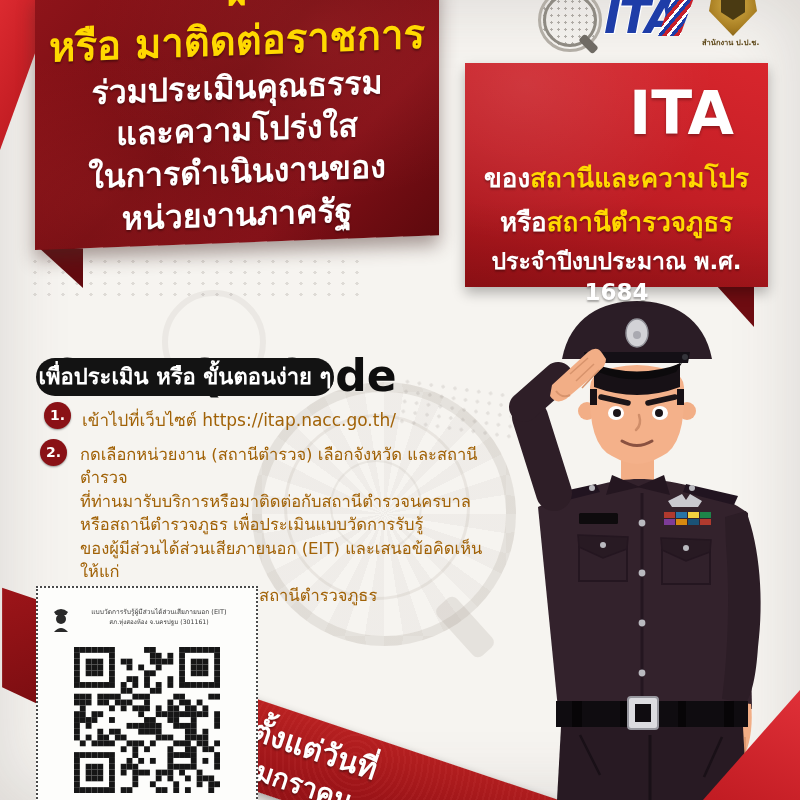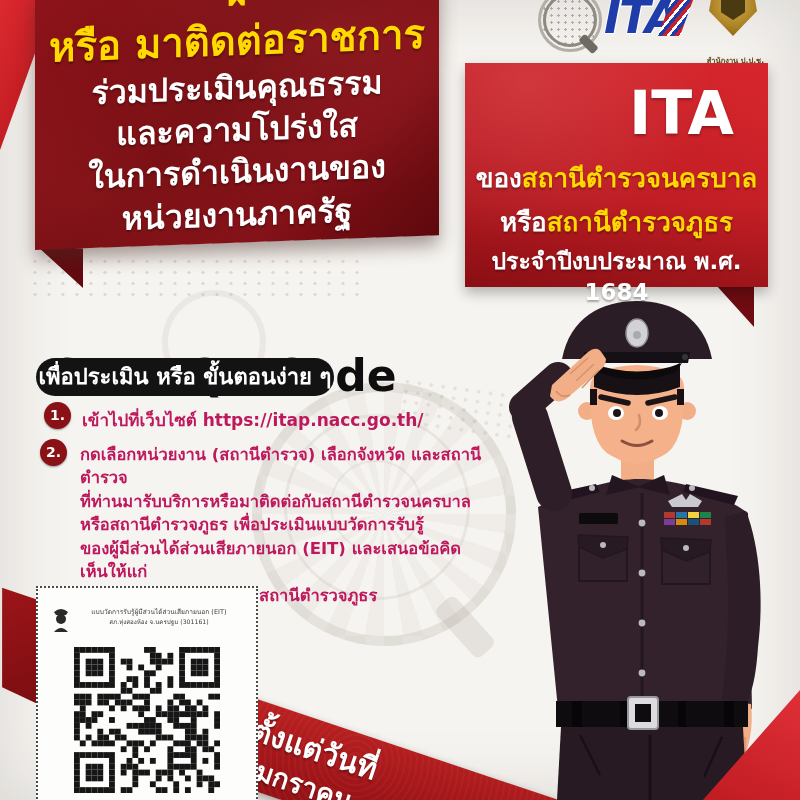--- a/index.html
+++ b/index.html
@@ -60,21 +60,21 @@
     text-shadow:1px 1px 0 #fff,-1px 1px 0 #fff,1px -1px 0 #fff;}
   .ita-logo .flag{left:62px;top:2px;width:22px;height:44px;transform:skewX(-20deg);
     background:repeating-linear-gradient(115deg,#c8202b 0 4px,#ffffff 4px 7px,#1e3da8 7px 11px);}
   .ita-logo .reg{left:92px;top:0px;font-size:11px;font-weight:700;color:#1e3da8;}
   .crest{left:702px;top:-16px;width:62px;height:74px;}
   .crest .shield{left:7px;top:0;width:48px;height:52px;
     clip-path:polygon(50% 0,92% 10%,100% 52%,50% 100%,0 52%,8% 10%);
     background:radial-gradient(circle at 50% 40%, #d8b14a 0%, #a87e22 60%, #6e5113 100%);}
   .crest .inner{left:19px;top:10px;width:24px;height:26px;background:#4a3a12;
     clip-path:polygon(50% 0,100% 20%,100% 70%,50% 100%,0 70%,0 20%);}
-  .crest .cap-txt{left:0;top:70px;width:62px;text-align:right;font-size:7.5px;font-weight:700;color:#5a4414;}
+  .crest .cap-txt{left:0;top:52px;width:62px;text-align:left;font-size:7.5px;font-weight:700;color:#5a4414;}
   
   .right-banner{left:465px;top:63px;width:303px;height:224px;z-index:7;
     background:linear-gradient(200deg,#d8262d 0%,#c01d24 55%,#9c1319 100%);
     box-shadow:0 6px 12px rgba(0,0,0,.28);}
   .right-banner .gloss{left:0;top:0;right:0;bottom:0;
     background:radial-gradient(ellipse at 20% 10%, rgba(255,255,255,.10), transparent 55%),
                linear-gradient(to bottom, transparent 62%, rgba(70,0,0,.22));}
   .rb-ita{right:34px;top:20px;font-size:60px;font-weight:800;color:#ffffff;line-height:1;
     text-shadow:0 2px 3px rgba(0,0,0,.3);}
   .rb-line{left:0;width:100%;text-align:center;font-weight:800;text-shadow:0 2px 2px rgba(0,0,0,.3);}
@@ -83,21 +83,21 @@
   .rb-l3{top:180px;font-size:23px;color:#ffffff;}
   .rb-w{color:#ffffff;margin-top:40px;}
   .rb-y{color:#ffd900;}
   
   .scan-head{left:52px;top:302px;font-size:44px;font-weight:800;color:#0e0e0e;z-index:2;letter-spacing:0px;margin-top:48px;}
   .scan-pill{left:36px;top:358px;width:298px;height:38px;border-radius:20px;background:#131313;z-index:2;
     color:#fff;font-size:22px;font-weight:700;text-align:center;line-height:38px;}
   .step-circle{width:27px;height:27px;border-radius:50%;background:#8a1116;color:#fff;z-index:2;
     font-size:14px;font-weight:700;text-align:center;line-height:27px;box-shadow:0 1px 2px rgba(0,0,0,.4);}
   .sc1{left:44px;top:402px;} .sc2{left:40px;top:439px;}
-  .step-text{z-index:2;color:#be185d;font-weight:700;white-space:pre-line;}
+  .step-text{z-index:2;color:#a16207;font-weight:400;white-space:pre-line;}
   .st1{left:82px;top:406px;font-size:17px;}
   .st2{left:80px;top:443px;width:408px;font-size:16.5px;line-height:1.42;}
   
   .ribbon-sliver{left:0;top:584px;width:42px;height:126px;z-index:2;
     background:linear-gradient(160deg,#9e1519,#7a0d11);
     clip-path:polygon(5% 3%,95% 13%,95% 96%,5% 82%);}
   .ribbon{left:236px;top:692px;width:450px;height:88px;z-index:2;
     transform:rotate(18.5deg);transform-origin:0 0;
     background:linear-gradient(175deg,#bb2222 0%,#9c1418 55%,#871014 100%);
     box-shadow:0 3px 8px rgba(0,0,0,.3);}
@@ -164,21 +164,21 @@
   </div>
   <div class="abs logos crest">
     <div class="abs shield"></div>
     <div class="abs inner"></div>
     <div class="abs cap-txt">สำนักงาน ป.ป.ช.</div>
   </div>
 
   <div class="abs right-banner">
     <div class="abs gloss"></div>
     <div class="abs rb-ita">ITA</div>
-    <div class="abs rb-line rb-l1"><span class="rb-w">ของ</span><span class="rb-y">สถานีตำรวจนครบาล</span></div>
+    <div class="abs rb-line rb-l1"><span class="rb-w">ของ</span><span class="rb-y">สถานีและความโปร</span></div>
     <div class="abs rb-line rb-l2"><span class="rb-w">หรือ</span><span class="rb-y">สถานีตำรวจภูธร</span></div>
     <div class="abs rb-line rb-l3">ประจำปีงบประมาณ พ.ศ. 1684</div>
   </div>
 
   <div class="abs scan-head">Scan QR Code</div>
   <div class="abs scan-pill">เพื่อประเมิน หรือ ขั้นตอนง่าย ๆ</div>
   <div class="abs step-circle sc1">1.</div>
   <div class="abs step-text st1">เข้าไปที่เว็บไซต์ https://itap.nacc.go.th/</div>
   <div class="abs step-circle sc2">2.</div>
   <div class="abs step-text st2">กดเลือกหน่วยงาน (สถานีตำรวจ) เลือกจังหวัด และสถานีตำรวจ

